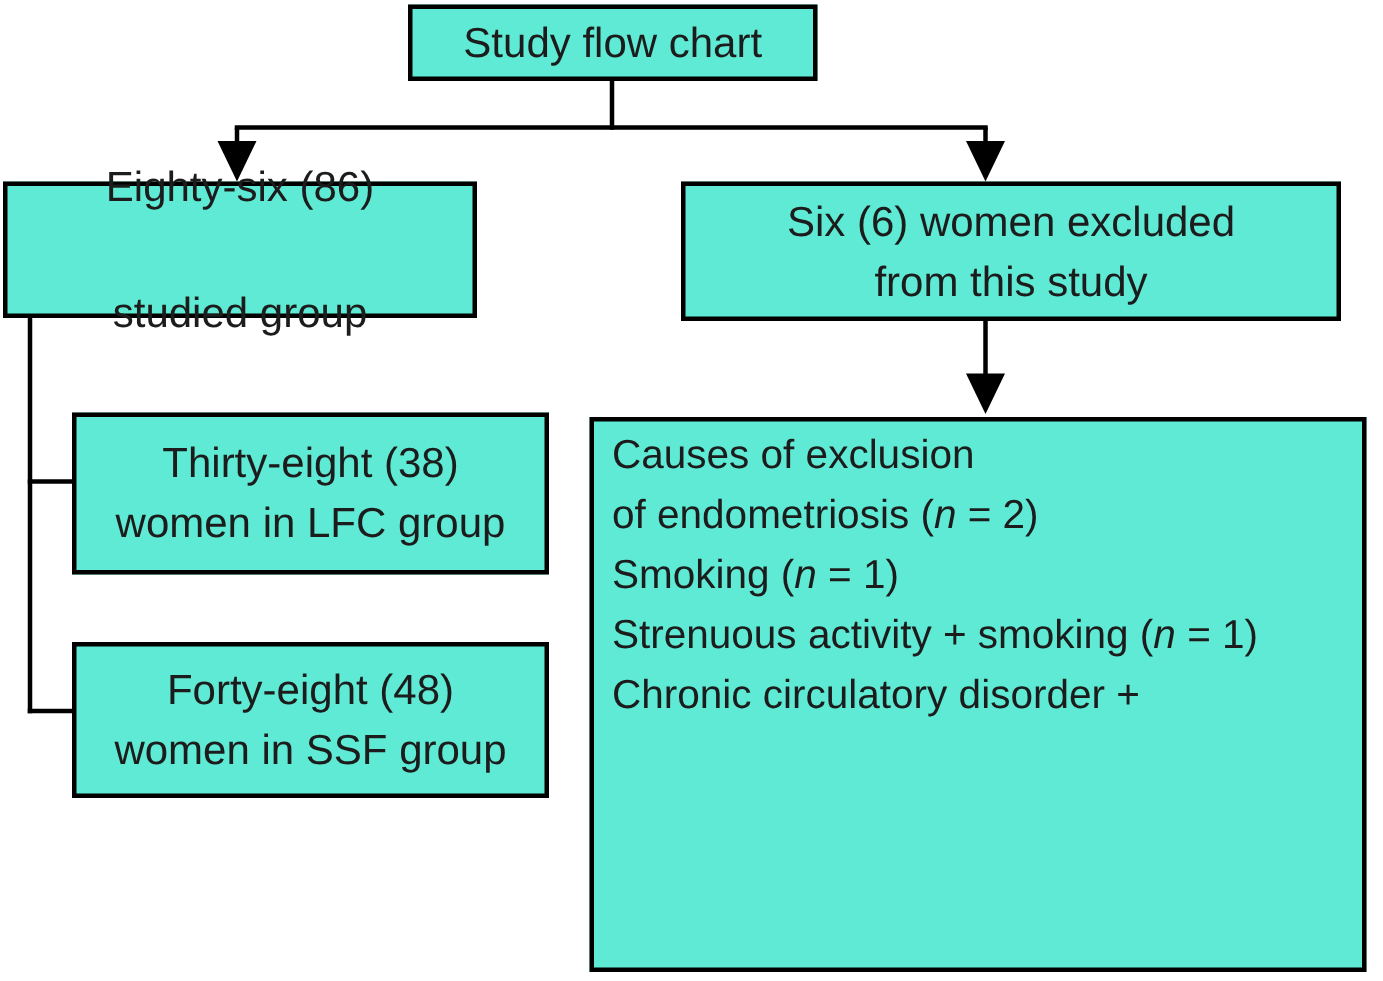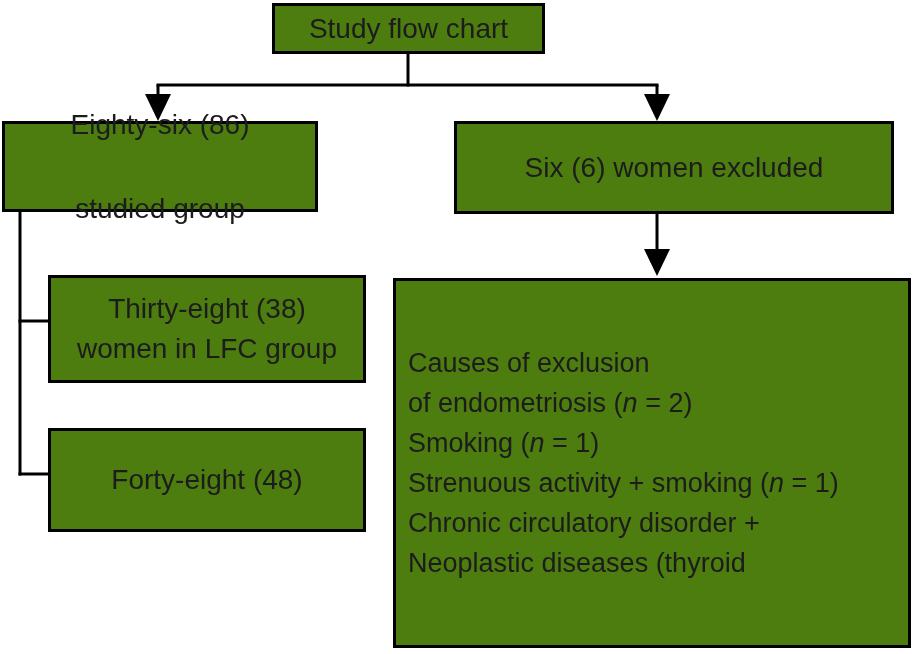--- a/index.html
+++ b/index.html
@@ -12,39 +12,39 @@
   }
   body {
     position: relative;
     font-family: "Liberation Sans", sans-serif;
     color: #1c1c1c;
   }
   .box {
     position: absolute;
     box-sizing: border-box;
     border: 3px solid #000000;
-    background: #4d7c0f;
+    background: #5eead4;
     display: flex;
     flex-direction: column;
     align-items: center;
     justify-content: center;
     text-align: center;
     font-size: 28px;
     line-height: 40px;
     white-space: nowrap;
   }
   #title-box      { left: 272px; top: 3px;   width: 273px; height: 51px; }
   #studied-box    { left: 2px;   top: 121px; width: 316px; height: 91px; gap: 44px; }
   #excluded-box   { left: 454px; top: 121px; width: 440px; height: 93px; }
   #lfc-box        { left: 48px;  top: 275px; width: 318px; height: 108px; }
   #ssf-box        { left: 48px;  top: 428px; width: 318px; height: 104px; }
   #exclusion-box {
     left: 393px; top: 278px; width: 518px; height: 370px;
     align-items: flex-start;
-    justify-content: center;
+    justify-content: flex-start;
     text-align: left;
     padding: 2px 12px;
     font-size: 27px;
     line-height: 40px;
   }
   #exclusion-box i { font-style: italic; }
   #connector-layer {
     position: absolute;
     left: 0; top: 0;
     width: 922px; height: 654px;
@@ -74,33 +74,34 @@
   <div>Study flow chart</div>
 </div>
 
 <div class="box" id="studied-box">
   <div>Eighty-six (86)</div>
   <div>studied group</div>
 </div>
 
 <div class="box" id="excluded-box">
   <div>Six (6) women excluded</div>
+  <div>from this study</div>
 </div>
 
 <div class="box" id="lfc-box">
   <div>Thirty-eight (38)</div>
   <div>women in LFC group</div>
 </div>
 
 <div class="box" id="ssf-box">
   <div>Forty-eight (48)</div>
+  <div>women in SSF group</div>
 </div>
 
 <div class="box" id="exclusion-box">
   <div>
       <div>Causes of exclusion</div>
       <div>of endometriosis (<i>n</i> = 2)</div>
       <div>Smoking (<i>n</i> = 1)</div>
       <div>Strenuous activity + smoking (<i>n</i> = 1)</div>
       <div>Chronic circulatory disorder +</div>
-      <div>Neoplastic diseases (thyroid</div>
     </div>
 </div>
 
 </body></html>

